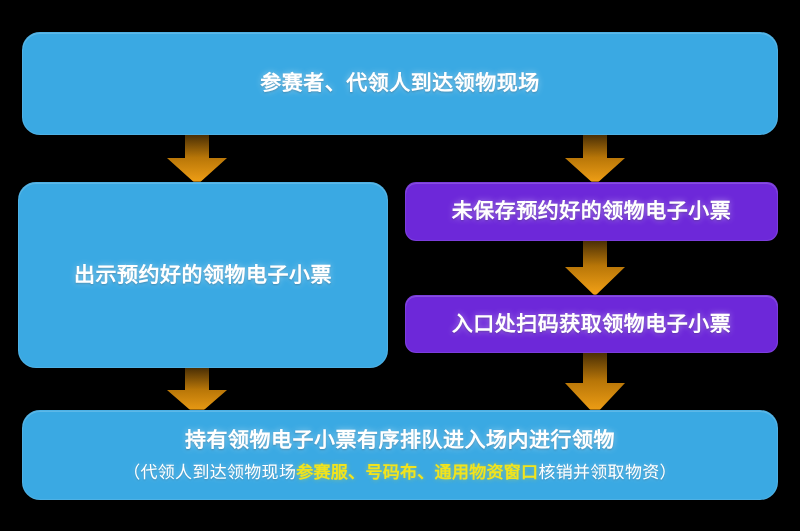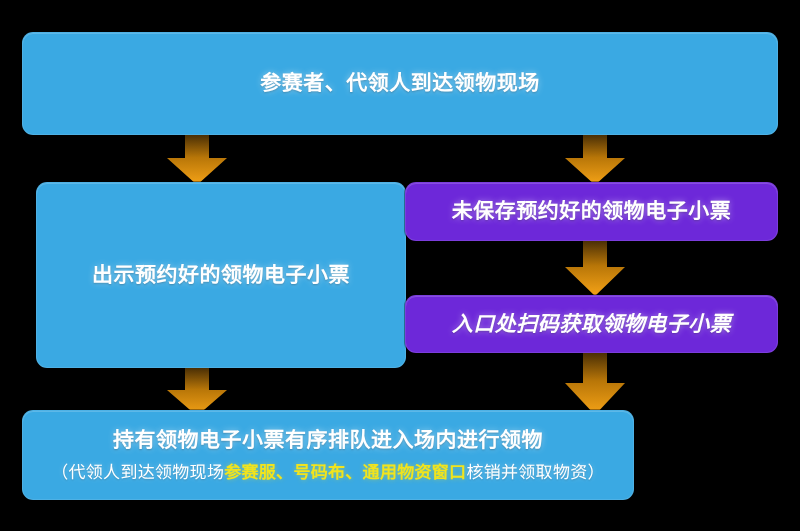--- a/index.html
+++ b/index.html
@@ -27,20 +27,21 @@
     align-items: center;
     justify-content: center;
     text-align: center;
     padding: 4px 14px;
     border: 1px solid rgba(255,255,255,0.10);
     box-shadow: inset 0 1px 0 rgba(255,255,255,0.18),
                 0 0 0 1px rgba(0,0,0,0.35);
   }
   .node.light {
     background: #3aa9e3;
+    border-radius: 18px;
   }
   .node.dark {
     background: #6d28d9;
   }
 
   .node-title {
     color: #ffffff;
     font-weight: bold;
     font-size: 21px;
     line-height: 1.28;
@@ -98,40 +99,40 @@
     <defs>
       <linearGradient id="ag2" x1="0" y1="0" x2="0" y2="1">
         <stop offset="0%" stop-color="#4a2f05"></stop>
         <stop offset="45%" stop-color="#b87608"></stop>
         <stop offset="100%" stop-color="#f5a317"></stop>
       </linearGradient>
     </defs>
     <path d="M22,0 L46,0 L46,23 L64,23 L34,50 L4,23 L22,23 Z" fill="url(#ag2)"></path>
   </svg>
 
-  <div class="node light single" style="left:36px; top:182px; width:370px; height:186px;">
+  <div class="node light single" style="left:18px; top:182px; width:370px; height:186px;">
     <div class="node-title">出示预约好的领物电子小票</div>
   </div>
 
   <div class="node dark single" style="left:405px; top:182px; width:373px; height:59px;">
     <div class="node-title">未保存预约好的领物电子小票</div>
   </div>
 
   <svg class="arrow" style="left:561px; top:241px;" width="68" height="55" viewBox="0 0 68 55">
     <defs>
       <linearGradient id="ag3" x1="0" y1="0" x2="0" y2="1">
         <stop offset="0%" stop-color="#4a2f05"></stop>
         <stop offset="45%" stop-color="#b87608"></stop>
         <stop offset="100%" stop-color="#f5a317"></stop>
       </linearGradient>
     </defs>
     <path d="M22,0 L46,0 L46,26 L64,26 L34,55 L4,26 L22,26 Z" fill="url(#ag3)"></path>
   </svg>
 
-  <div class="node dark single" style="left:405px; top:295px; width:373px; height:58px;font-style:italic;">
+  <div class="node dark single" style="left:405px; top:295px; width:373px; height:58px;">
     <div class="node-title">入口处扫码获取领物电子小票</div>
   </div>
 
   <svg class="arrow" style="left:163px; top:368px;" width="68" height="48" viewBox="0 0 68 48">
     <defs>
       <linearGradient id="ag4" x1="0" y1="0" x2="0" y2="1">
         <stop offset="0%" stop-color="#4a2f05"></stop>
         <stop offset="45%" stop-color="#b87608"></stop>
         <stop offset="100%" stop-color="#f5a317"></stop>
       </linearGradient>
@@ -143,20 +144,20 @@
     <defs>
       <linearGradient id="ag5" x1="0" y1="0" x2="0" y2="1">
         <stop offset="0%" stop-color="#4a2f05"></stop>
         <stop offset="45%" stop-color="#b87608"></stop>
         <stop offset="100%" stop-color="#f5a317"></stop>
       </linearGradient>
     </defs>
     <path d="M22,0 L46,0 L46,30 L64,30 L34,62 L4,30 L22,30 Z" fill="url(#ag5)"></path>
   </svg>
 
-  <div class="node light" style="left:22px; top:410px; width:612px; height:90px;">
+  <div class="node light" style="left:22px; top:410px; width:756px; height:90px;">
     <div class="node-title">持有领物电子小票有序排队进入场内进行领物</div>
     <div class="node-sub">
       <span>（代领人到达领物现场</span><span class="hl">参赛服、号码布、通用物资窗口</span><span>核销并领取物资）</span>
     </div>
   </div>
 
 </div>
 
 </body></html>

